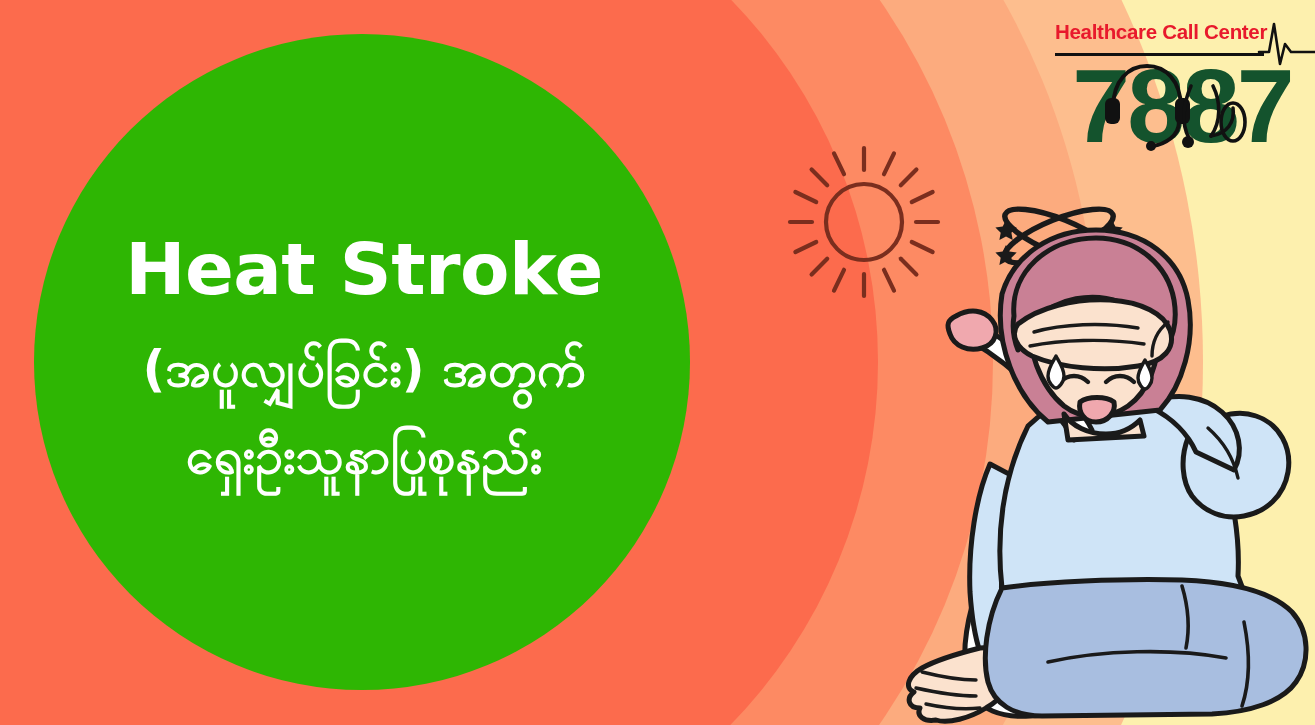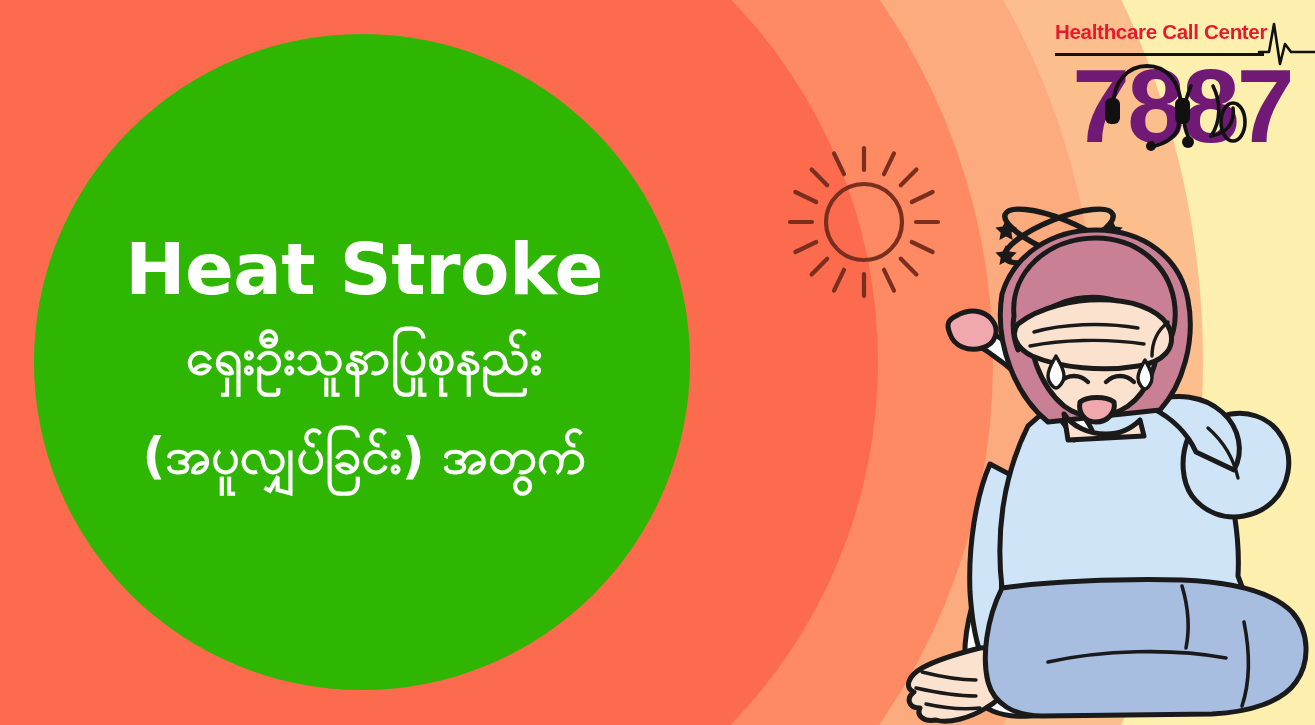--- a/index.html
+++ b/index.html
@@ -112,41 +112,41 @@
   #logo-ecg { position:absolute; left:206px; top:-4px; width:62px; height:52px; }
   #logo-number {
     position:absolute;
     left:0; top:34px;
     width:262px; height:100px;
   }
   #logo-digits {
     font-family:"Liberation Sans", sans-serif;
     font-size:104px;
     font-weight:700;
-    color:#701a75;
+    color:#14532d;
     letter-spacing:-3px;
     line-height:100px;
   }
   #logo-gear { position:absolute; left:0; top:0; width:262px; height:100px; }
 </style>
 </head>
 <body>
 
 <div id="poster">
 
   <div class="ring" id="ring-5"></div>
   <div class="ring" id="ring-4"></div>
   <div class="ring" id="ring-3"></div>
   <div class="ring" id="ring-2"></div>
   <div class="ring" id="ring-1"></div>
 
   <div id="headline">
     <div id="title-en">Heat Stroke</div>
+    <div class="title-mm" id="title-mm-1">(အပူလျှပ်ခြင်း) အတွက်</div>
     <div class="title-mm" id="title-mm-2">ရှေးဦးသူနာပြုစုနည်း</div>
-    <div class="title-mm" id="title-mm-1">(အပူလျှပ်ခြင်း) အတွက်</div>
   </div>
 
   <svg id="sun" viewBox="0 0 164 164">
     <g stroke="#7A2E1E" stroke-width="4.2" stroke-linecap="round" fill="none">
       <circle cx="82" cy="82" r="38"></circle>
       <line x1="82" y1="30" x2="82" y2="8"></line>
       <line x1="82" y1="134" x2="82" y2="156"></line>
       <line x1="30" y1="82" x2="8" y2="82"></line>
       <line x1="134" y1="82" x2="156" y2="82"></line>
       <line x1="45.2" y1="45.2" x2="29.6" y2="29.6"></line>

